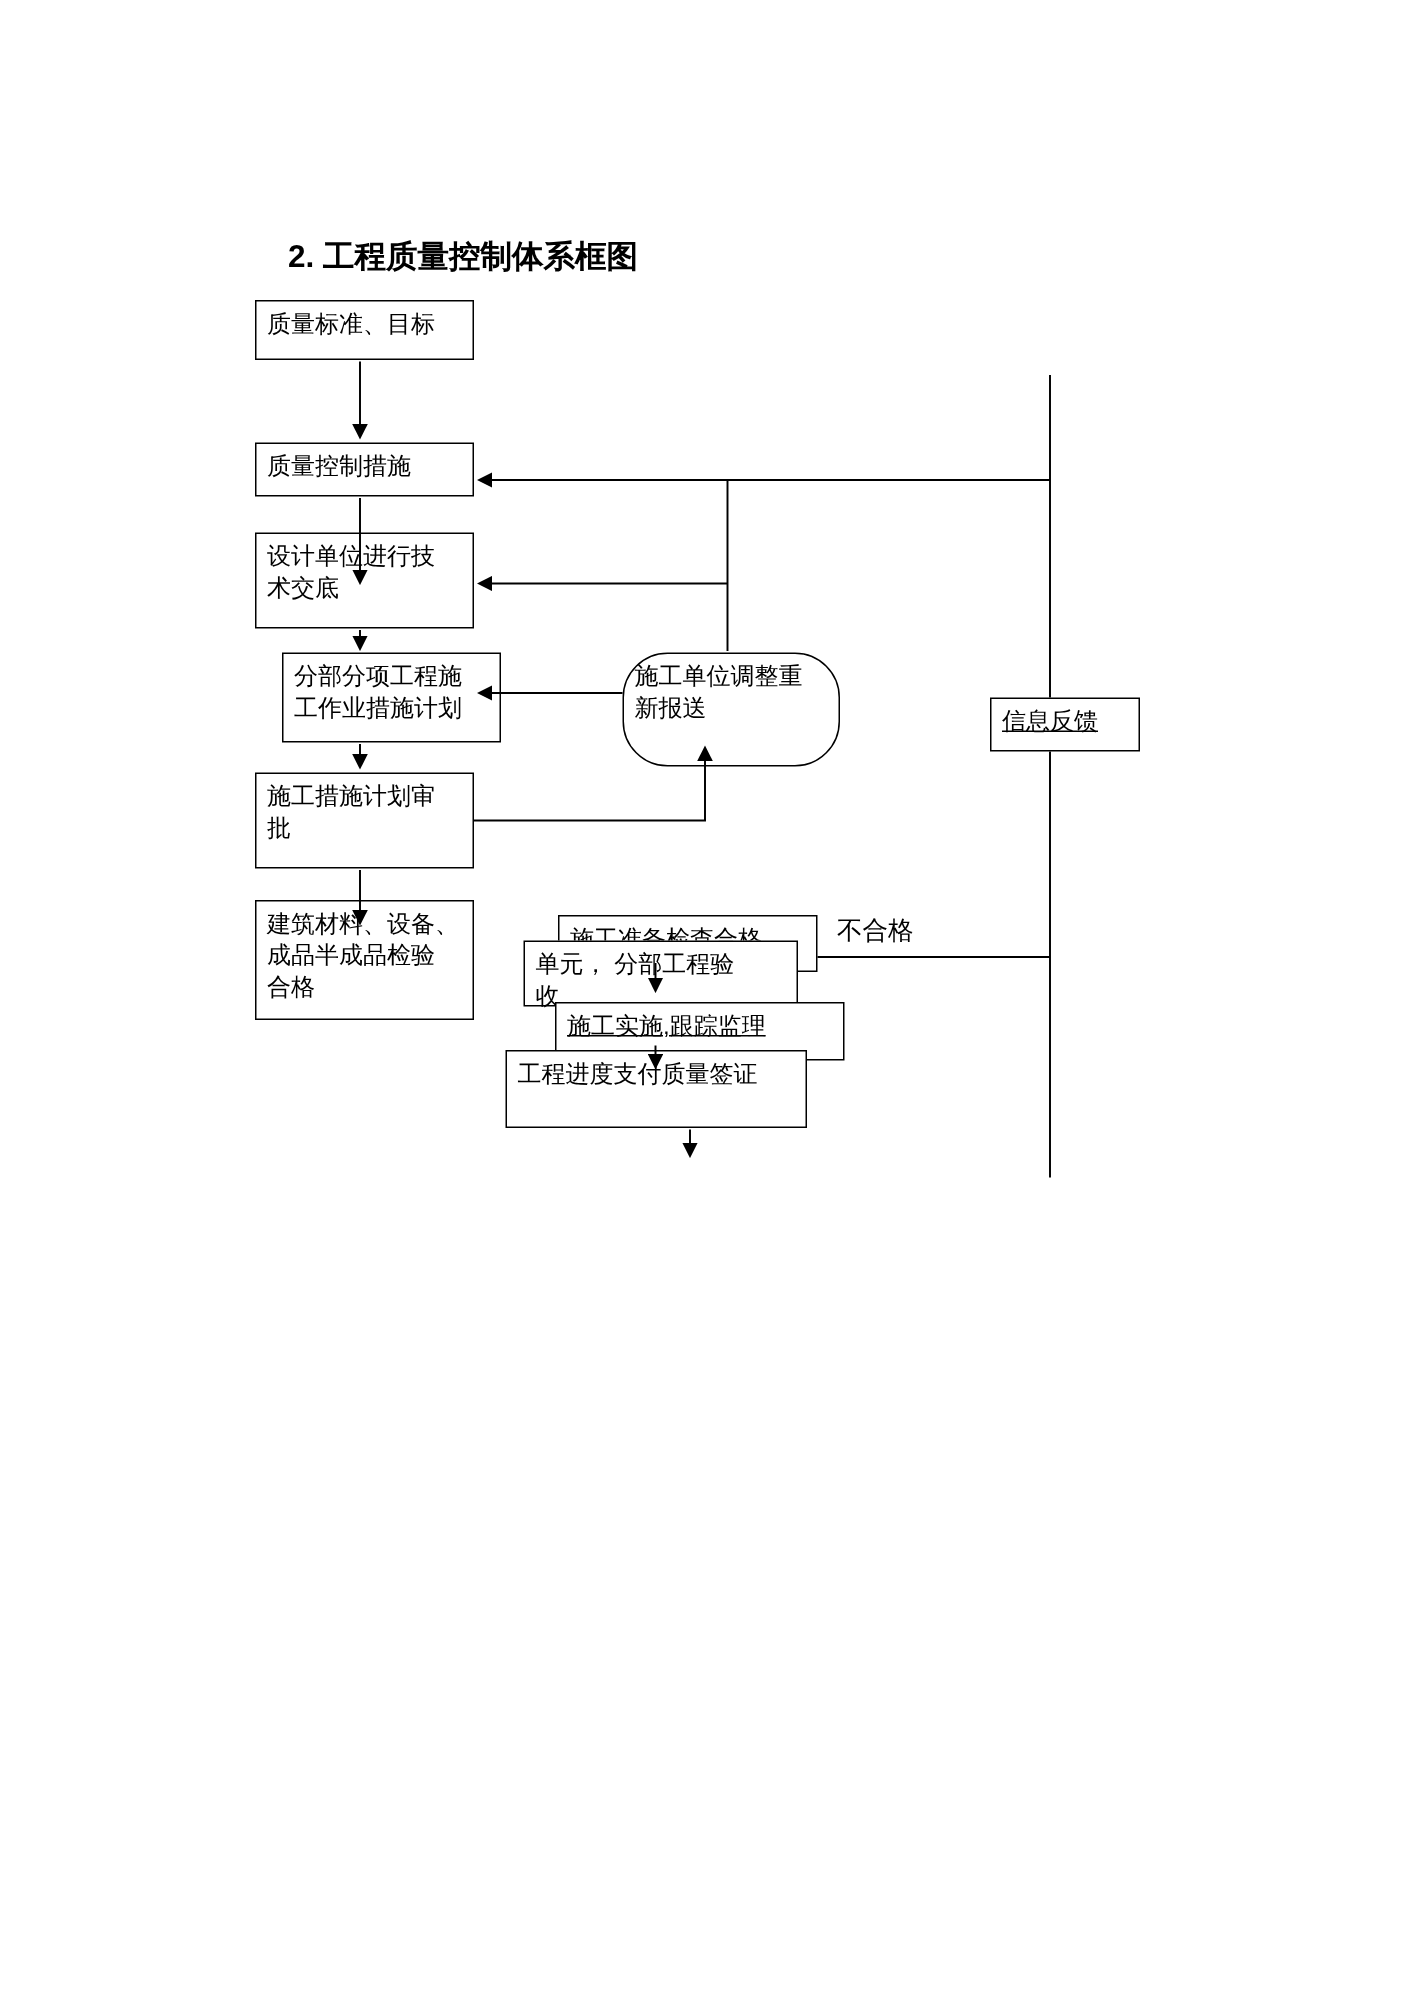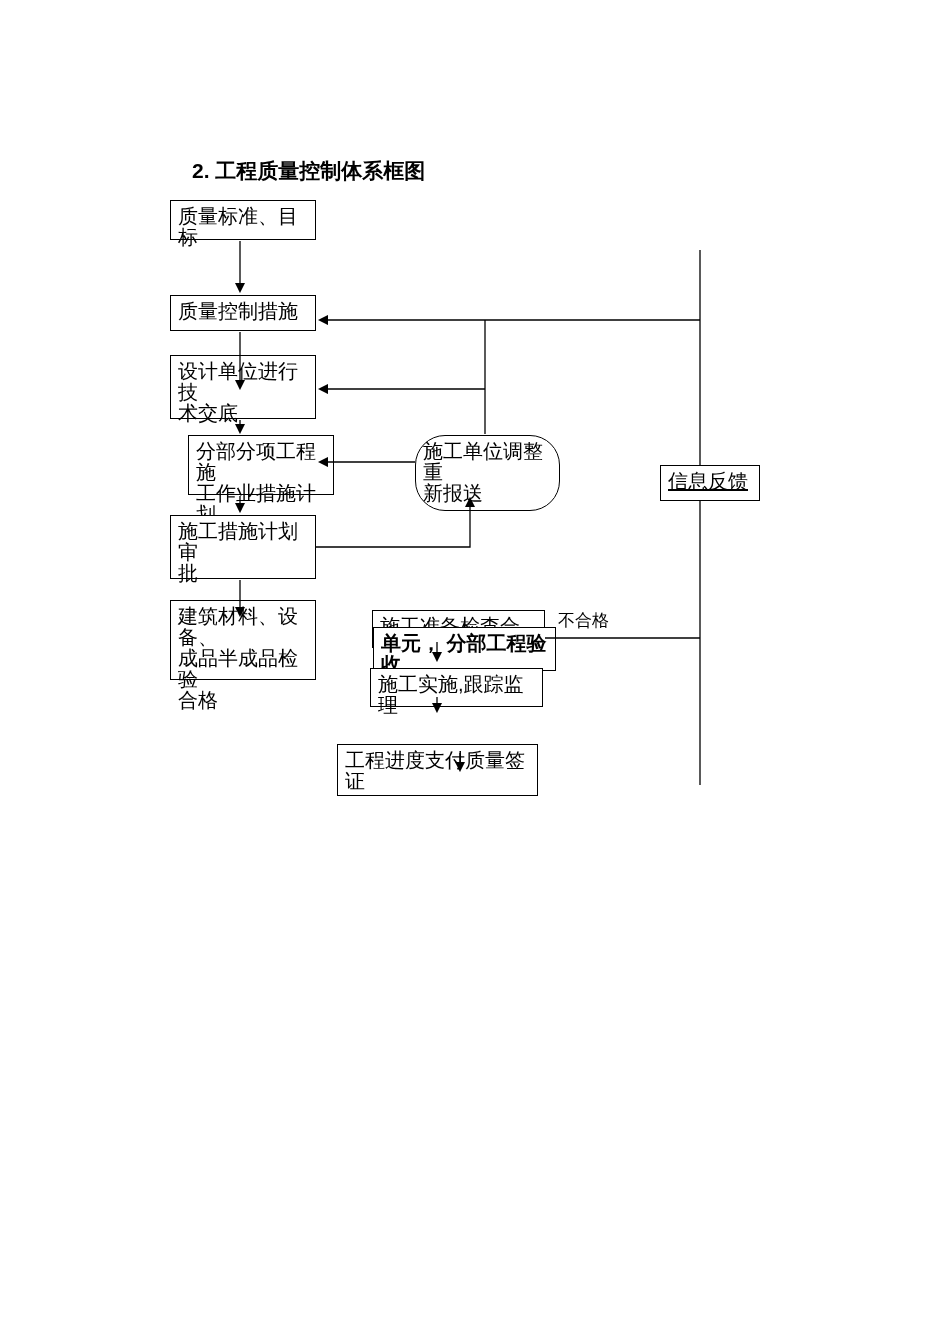--- a/index.html
+++ b/index.html
@@ -19,21 +19,21 @@
     margin: 16px;
     font-size: 21px;
     font-weight: bold;
     white-space: nowrap;
   }
   .flow-box {
     position: absolute;
     box-sizing: border-box;
     border: 1px solid #000000;
     background: #ffffff;
-    font-size: 20px;
+    font-size: 16px;
     line-height: 21px;
     padding: 5px 7px;
     white-space: pre-line;
     color: #000000;
   }
   .float-label {
     position: absolute;
     font-size: 17px;
     line-height: 20px;
     white-space: nowrap;
@@ -78,26 +78,26 @@
 成品半成品检验
 合格</div>
 
   <div class="flow-box" style="left:415px; top:435px; width:145px; height:76px;border-radius:30px;">施工单位调整重
 新报送</div>
 
   <div class="flow-box" style="left:660px; top:465px; width:100px; height:36px;text-decoration:underline;">信息反馈</div>
 
   <div class="flow-box" style="left:372px; top:610px; width:173px; height:38px;">施工准备检查合格</div>
 
-  <div class="flow-box" style="left:373px; top:627px; width:183px; height:44px;font-weight:bold;">单元， 分部工程验
+  <div class="flow-box" style="left:349px; top:627px; width:183px; height:44px;">单元， 分部工程验
 收</div>
 
-  <div class="flow-box" style="left:370px; top:668px; width:173px; height:39px;">施工实施,跟踪监理</div>
+  <div class="flow-box" style="left:370px; top:668px; width:193px; height:39px;text-decoration:underline;">施工实施,跟踪监理</div>
 
-  <div class="flow-box" style="left:337px; top:700px; width:201px; height:52px;margin-top:44px;">工程进度支付质量签证</div>
+  <div class="flow-box" style="left:337px; top:700px; width:201px; height:52px;">工程进度支付质量签证</div>
 
   <div class="float-label" style="left:558px; top:611px;">不合格</div>
 
   <svg class="connectors" viewBox="0 0 950 1344" xmlns="http://www.w3.org/2000/svg">
     <defs>
       <marker id="arrow" viewBox="0 0 10 10" refX="8" refY="5" markerWidth="8" markerHeight="8" orient="auto">
         <path d="M0,0 L10,5 L0,10 z" fill="#000000"></path>
       </marker>
     </defs>
 

